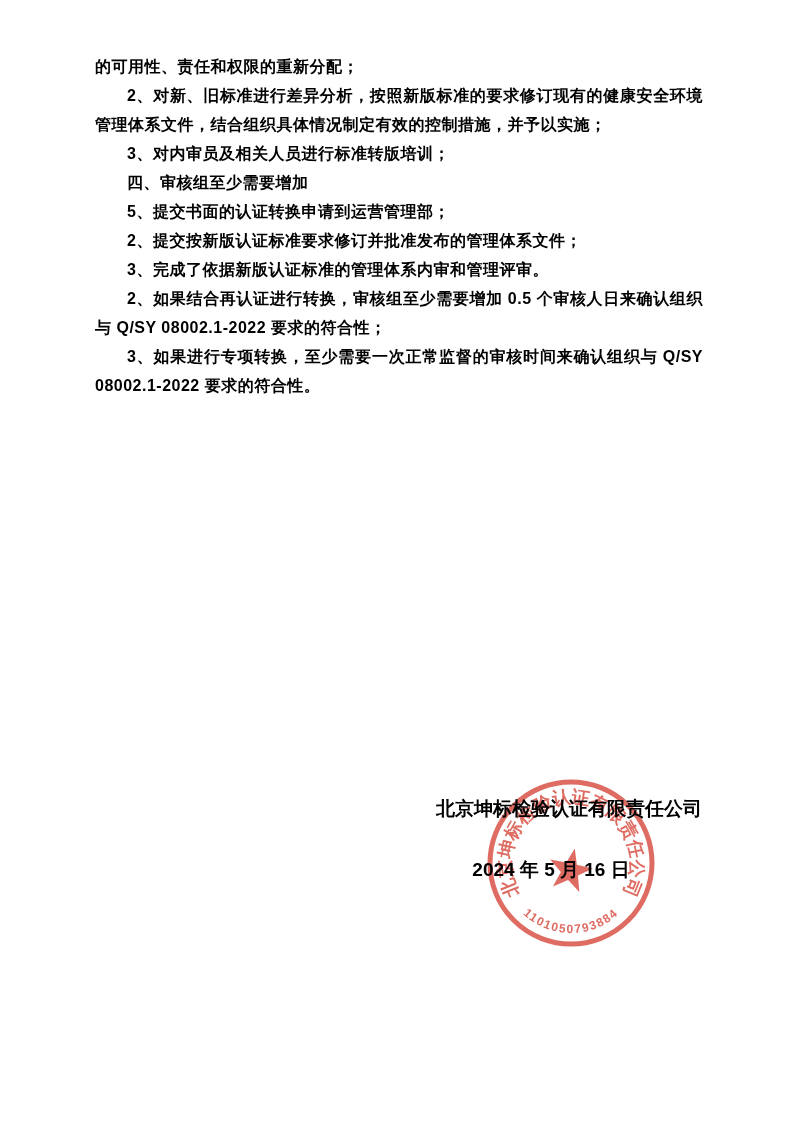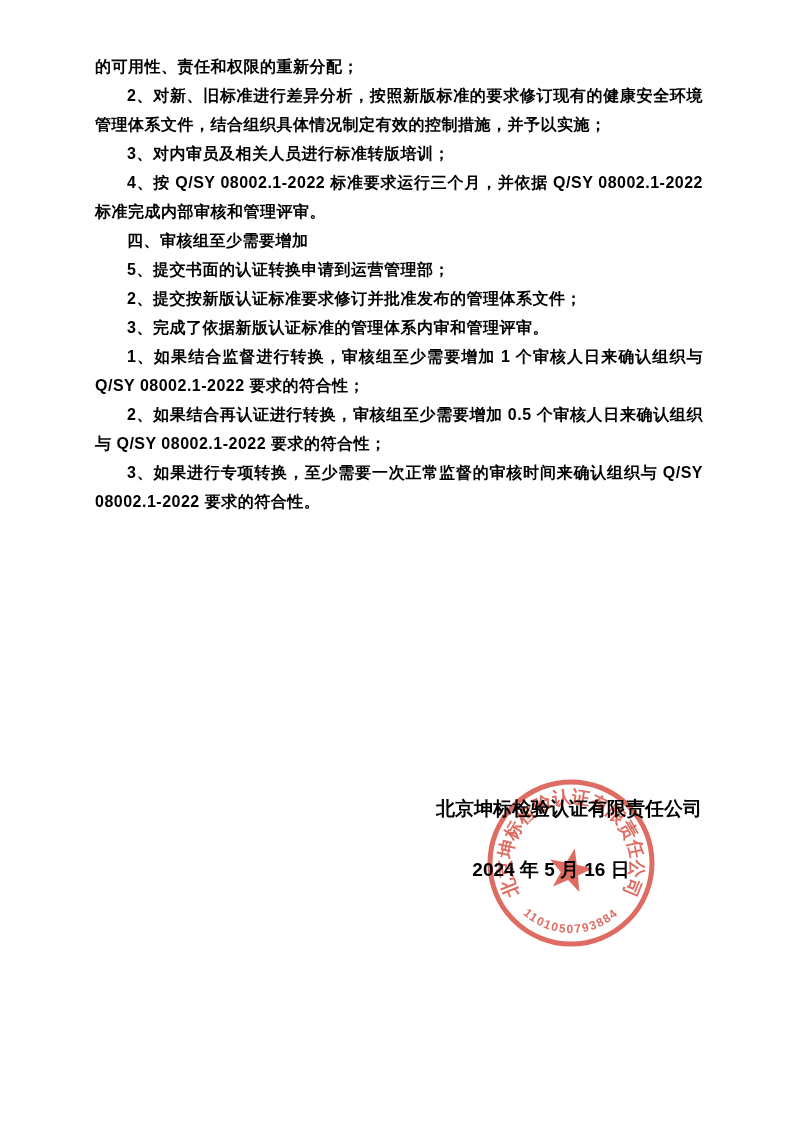--- a/index.html
+++ b/index.html
@@ -83,26 +83,24 @@
 </style>
 </head>
 <body>
 
 <div class="page">
 
   <div class="body-text">
     <p class="para no-indent">的可用性、责任和权限的重新分配；</p>
     <p class="para">2、对新、旧标准进行差异分析，按照新版标准的要求修订现有的健康安全环境管理体系文件，结合组织具体情况制定有效的控制措施，并予以实施；</p>
     <p class="para">3、对内审员及相关人员进行标准转版培训；</p>
-    <p class="para">4、按 Q/SY 08002.1-2022 标准要求运行三个月，并依据 Q/SY 08002.1-2022 标准完成内部审核和管理评审。</p>
     <p class="para">四、审核组至少需要增加</p>
     <p class="para">5、提交书面的认证转换申请到运营管理部；</p>
     <p class="para">2、提交按新版认证标准要求修订并批准发布的管理体系文件；</p>
     <p class="para">3、完成了依据新版认证标准的管理体系内审和管理评审。</p>
-    <p class="para">1、如果结合监督进行转换，审核组至少需要增加 1 个审核人日来确认组织与 Q/SY 08002.1-2022 要求的符合性；</p>
     <p class="para">2、如果结合再认证进行转换，审核组至少需要增加 0.5 个审核人日来确认组织与 Q/SY 08002.1-2022 要求的符合性；</p>
     <p class="para">3、如果进行专项转换，至少需要一次正常监督的审核时间来确认组织与 Q/SY 08002.1-2022 要求的符合性。</p>
   </div>
 
   <div class="signature-block">
     <div class="company-name">北京坤标检验认证有限责任公司</div>
     <div class="signature-date">2024 年 5 月 16 日</div>
   </div>
 
   <div class="seal">

